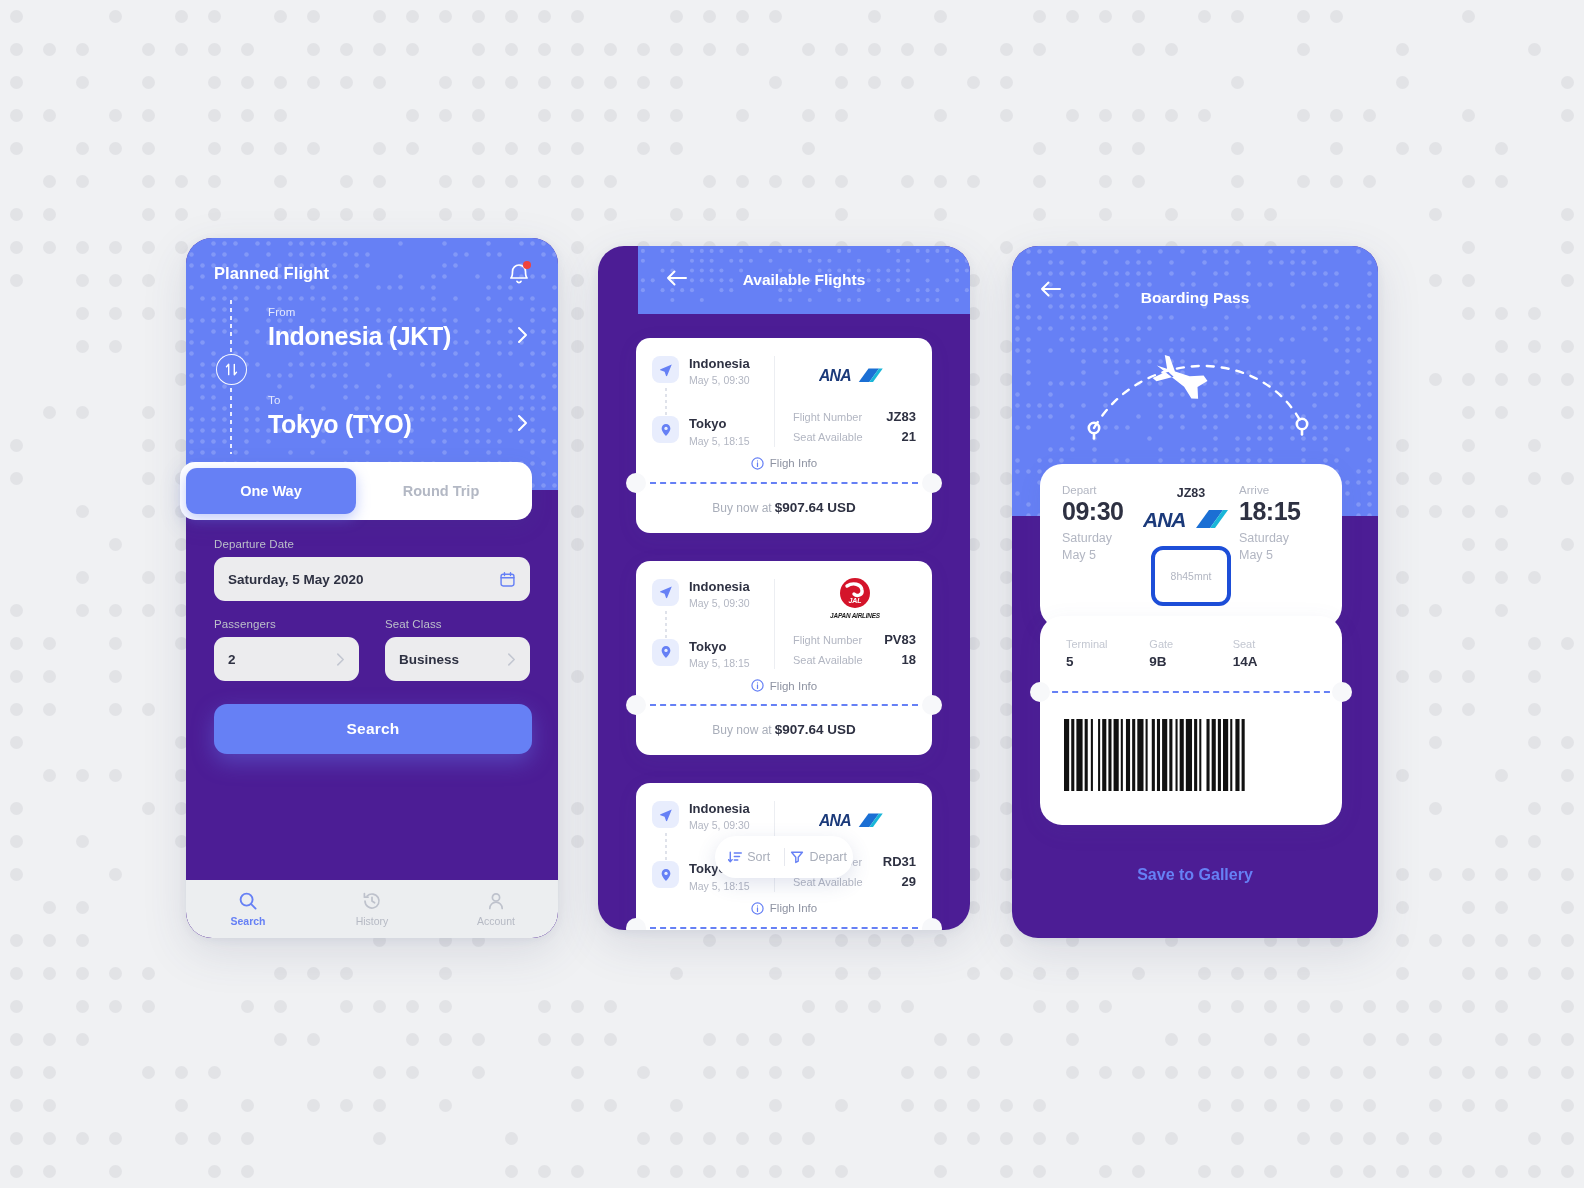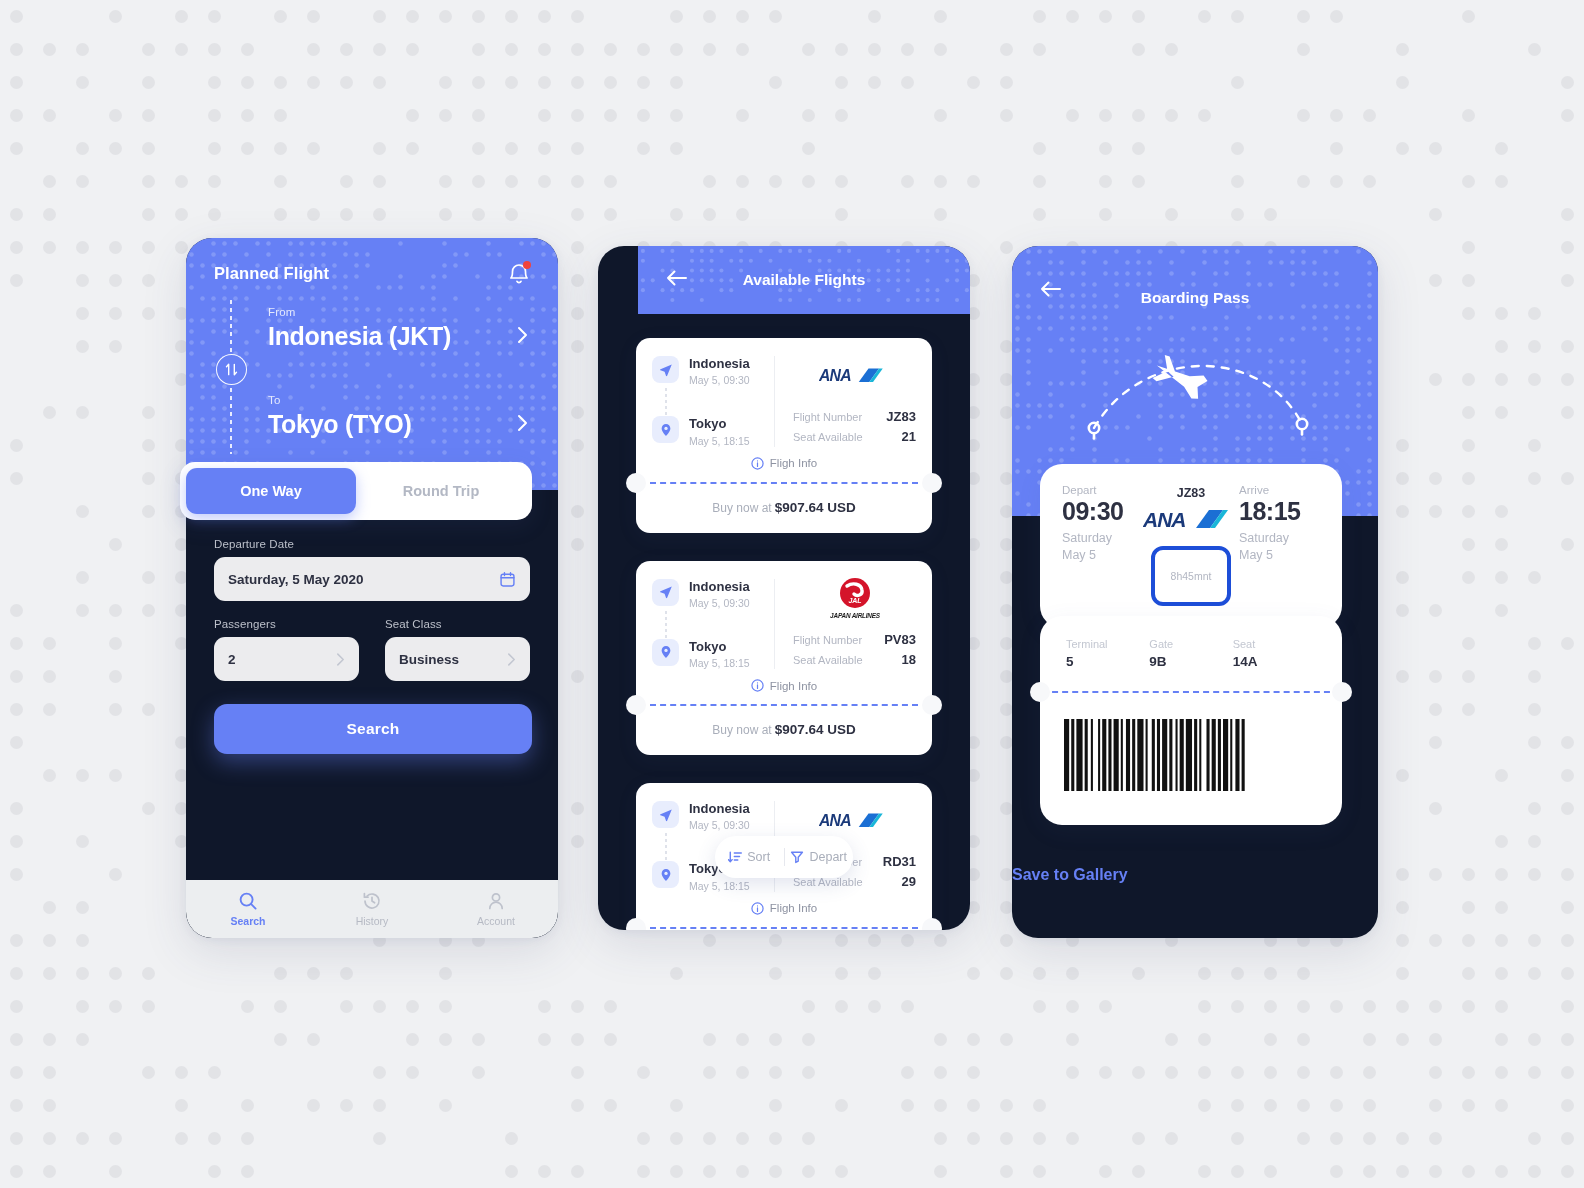--- a/index.html
+++ b/index.html
@@ -16,21 +16,21 @@
   
   #bg-dots {
     position: absolute;
     inset: 0;
     z-index: 0;
   }
 
   
   .phone {
     position: absolute;
-    background: #0f172a;
+    background: #4c1d95;
     border-radius: 26px;
     box-shadow: 0 14px 46px rgba(60,70,110,.13), 0 2px 10px rgba(60,70,110,.07);
     overflow: visible;
     z-index: 5;
   }
   .phone-clip {
     position: absolute;
     inset: 0;
     border-radius: 26px;
     overflow: hidden;
@@ -233,21 +233,21 @@
   .bp-perf { position: relative; height: 0; border-top: 2px dashed #6680f5; margin: 0 2px; }
   .bp-perf::before, .bp-perf::after {
     content: ''; position: absolute; top: -11px;
     width: 20px; height: 20px; border-radius: 50%; background: #f7f8fa;
   }
   .bp-perf::before { left: -12px; }
   .bp-perf::after  { right: -12px; }
   .barcode { padding: 26px 24px 30px; }
 
   .save-link {
-    position: absolute; left: 0; right: 0; top: 620px; 
+    position: absolute; left: 0; right: 0; top: 620px; text-align: center;
     color: #6680f5; font-size: 16px; font-weight: 600;
   }
 </style>
 </head>
 <body>
 
 <svg id="bg-dots" viewBox="0 0 1584 1188" preserveAspectRatio="none">
     <circle cx="16.5" cy="16.5" r="6.5" fill="#e2e3e6"></circle>
     <circle cx="115.5" cy="16.5" r="6.5" fill="#e2e3e6"></circle>
     <circle cx="181.5" cy="16.5" r="6.5" fill="#e2e3e6"></circle>

